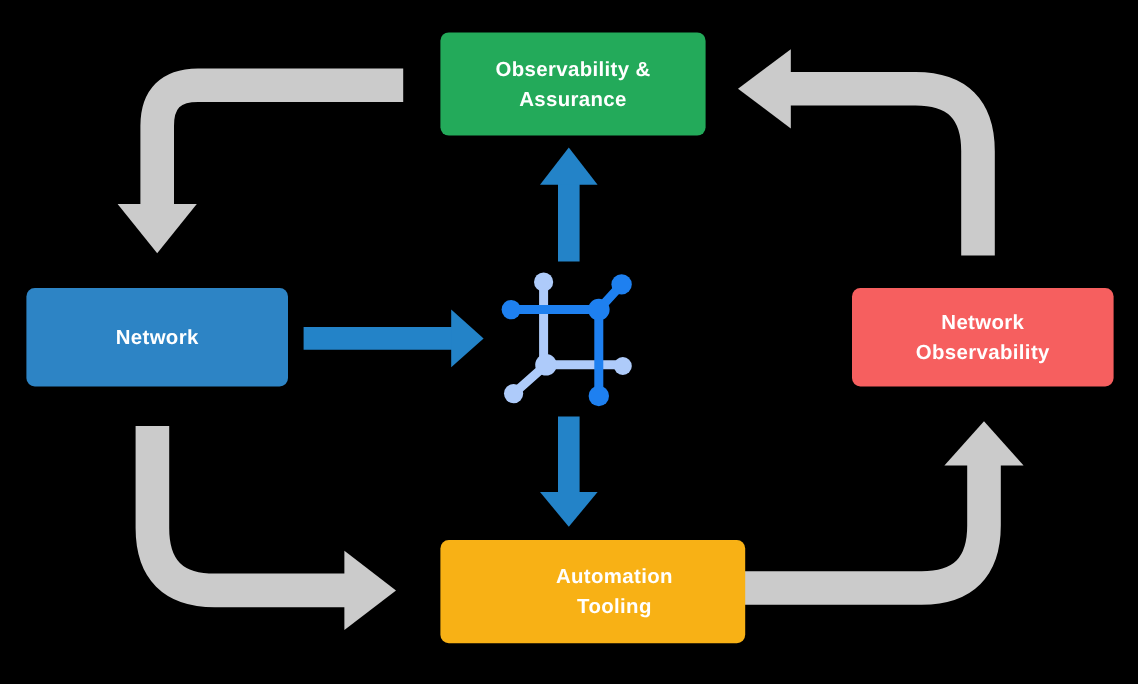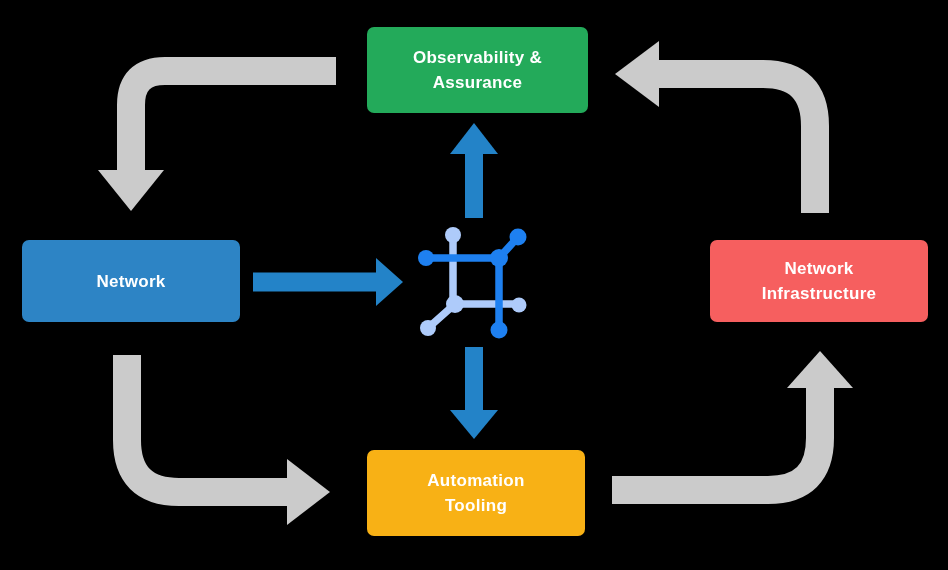--- a/index.html
+++ b/index.html
@@ -31,21 +31,21 @@
     color: #fff;
     font-size: 17px;
     font-weight: 700;
     line-height: 25px;
     letter-spacing: 0.3px;
   }
   .node span { display: block; }
   .node-observability { left: 367px; top: 27px;  width: 221px; height: 86px; background: #23AA5A; }
   .node-operations    { left: 22px;  top: 240px; width: 218px; height: 82px; background: #2D84C5; }
   .node-infrastructure{ left: 710px; top: 240px; width: 218px; height: 82px; background: #F65F5F; }
-  .node-automation    { left: 367px; top: 450px; width: 218px; height: 86px; background: #F8B115; }
+  .node-automation    { left: 367px; top: 450px; width: 218px; height: 86px; background: #F8B115; padding-left: 36px; }
   svg.center-icon {
     position: absolute;
     left: 413px; top: 223px;
     width: 118px; height: 118px;
   }
 </style>
 </head>
 <body>
 
 <div class="canvas">
@@ -85,21 +85,21 @@
 
   <div class="node node-observability">
     <span>Observability &amp;</span>
     <span>Assurance</span>
   </div>
   <div class="node node-operations">
     <span>Network</span>
   </div>
   <div class="node node-infrastructure">
     <span>Network</span>
-    <span>Infrastructure</span>
+    <span>Observability</span>
   </div>
   <div class="node node-automation">
     <span>Automation</span>
     <span>Tooling</span>
   </div>
 
   <svg class="center-icon" viewBox="0 0 118 118" xmlns="http://www.w3.org/2000/svg">
 
     <g stroke="#AECBFA" stroke-width="7.5" stroke-linecap="round" fill="#AECBFA">
       <path d="M40 12 V80" fill="none"></path>

